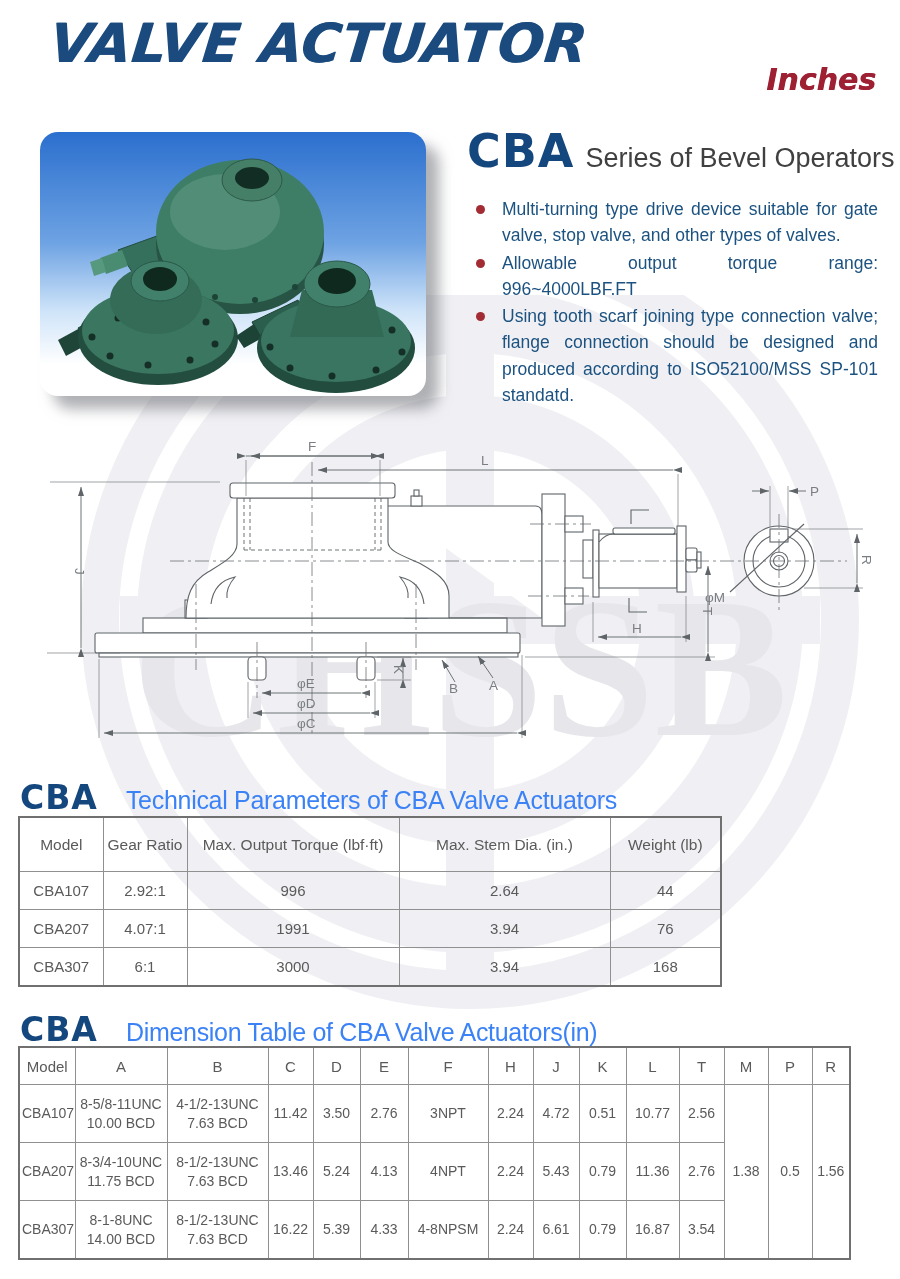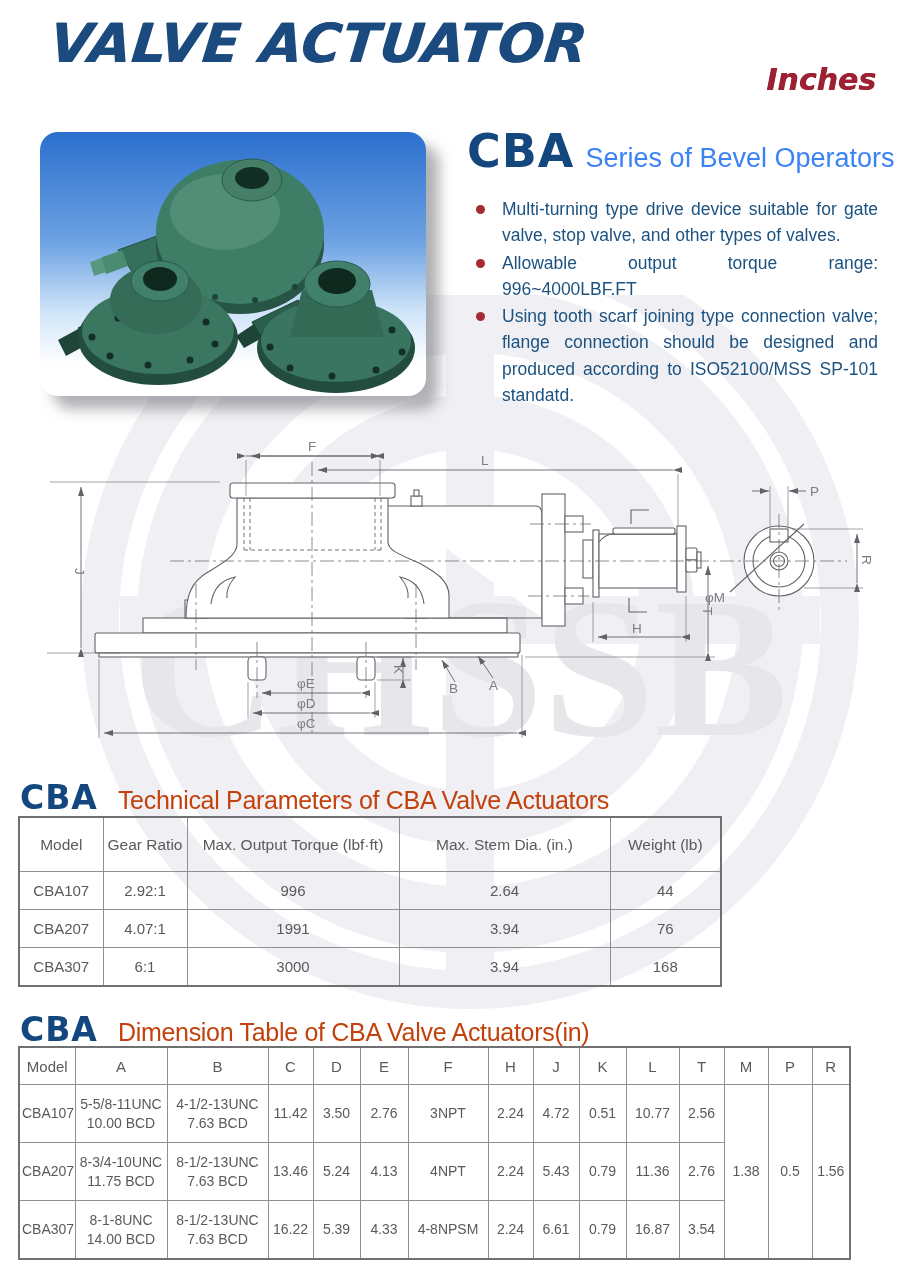--- a/index.html
+++ b/index.html
@@ -21,39 +21,39 @@
     text-shadow:.5px 0 0 #9e2033;
   }
   
   .photo{left:40px;top:132px;width:386px;height:264px;}
   .photo svg{filter:drop-shadow(13px 13px 7px rgba(110,112,118,.55));}
   
   .series{left:467px;top:124px;width:423px;}
   .series-head{display:flex;align-items:baseline;}
   .series-name{font-size:46px;font-weight:bold;color:#14477e;letter-spacing:1px;
     font-family:"DejaVu Sans",sans-serif;}
-  .series-sub{font-size:27px;color:#3b82f6;margin-left:11px;white-space:nowrap;}
+  .series-sub{font-size:27px;color:#404040;margin-left:11px;white-space:nowrap;}
   ul.bullets{margin:18px 12px 0 0;padding:0;list-style:none;}
   ul.bullets li{
     position:relative;padding-left:35px;margin-bottom:1px;
     font-size:17.5px;line-height:1.5;color:#1c5280;text-align:justify;
   }
   ul.bullets li::before{
     content:"";position:absolute;left:9px;top:9px;width:9px;height:9px;
     border-radius:50%;background:#a32c34;
   }
   
   .watermark{position:absolute;left:0;top:295px;width:744px;height:715px;z-index:0;}
   
   .drawing{left:25px;top:430px;width:860px;height:345px;}
   
   .sec-head{display:flex;align-items:baseline;left:20px;}
   .sec-cba{font-size:33px;font-weight:bold;color:#14477e;letter-spacing:1px;
     font-family:"DejaVu Sans",sans-serif;}
-  .sec-title{font-size:25px;color:#c2410c;margin-left:20px;white-space:nowrap;
+  .sec-title{font-size:25px;color:#3b82f6;margin-left:28px;white-space:nowrap;
     letter-spacing:-.3px;}
   .sec-tech{top:778px;}
   .sec-dim{top:1010px;}
   
   table{border-collapse:collapse;table-layout:fixed;background:transparent;}
   th,td{border:1px solid #909090;color:#5a5a5a;font-weight:normal;
     text-align:center;vertical-align:middle;padding:0 2px;}
   table.t1{left:18px;top:816px;width:702px;border:2px solid #707070;}
   .t1 th{height:53px;font-size:15.5px;}
   .t1 td{height:37px;font-size:15px;}
@@ -374,21 +374,21 @@
     <th>J</th>
     <th>K</th>
     <th>L</th>
     <th>T</th>
     <th>M</th>
     <th>P</th>
     <th>R</th>
   </tr>
   <tr>
     <td>CBA107</td>
-    <td>5-5/8-11UNC
+    <td>8-5/8-11UNC
 10.00 BCD</td>
     <td>4-1/2-13UNC
 7.63 BCD</td>
     <td>11.42</td>
     <td>3.50</td>
     <td>2.76</td>
     <td>3NPT</td>
     <td>2.24</td>
     <td>4.72</td>
     <td>0.51</td>

